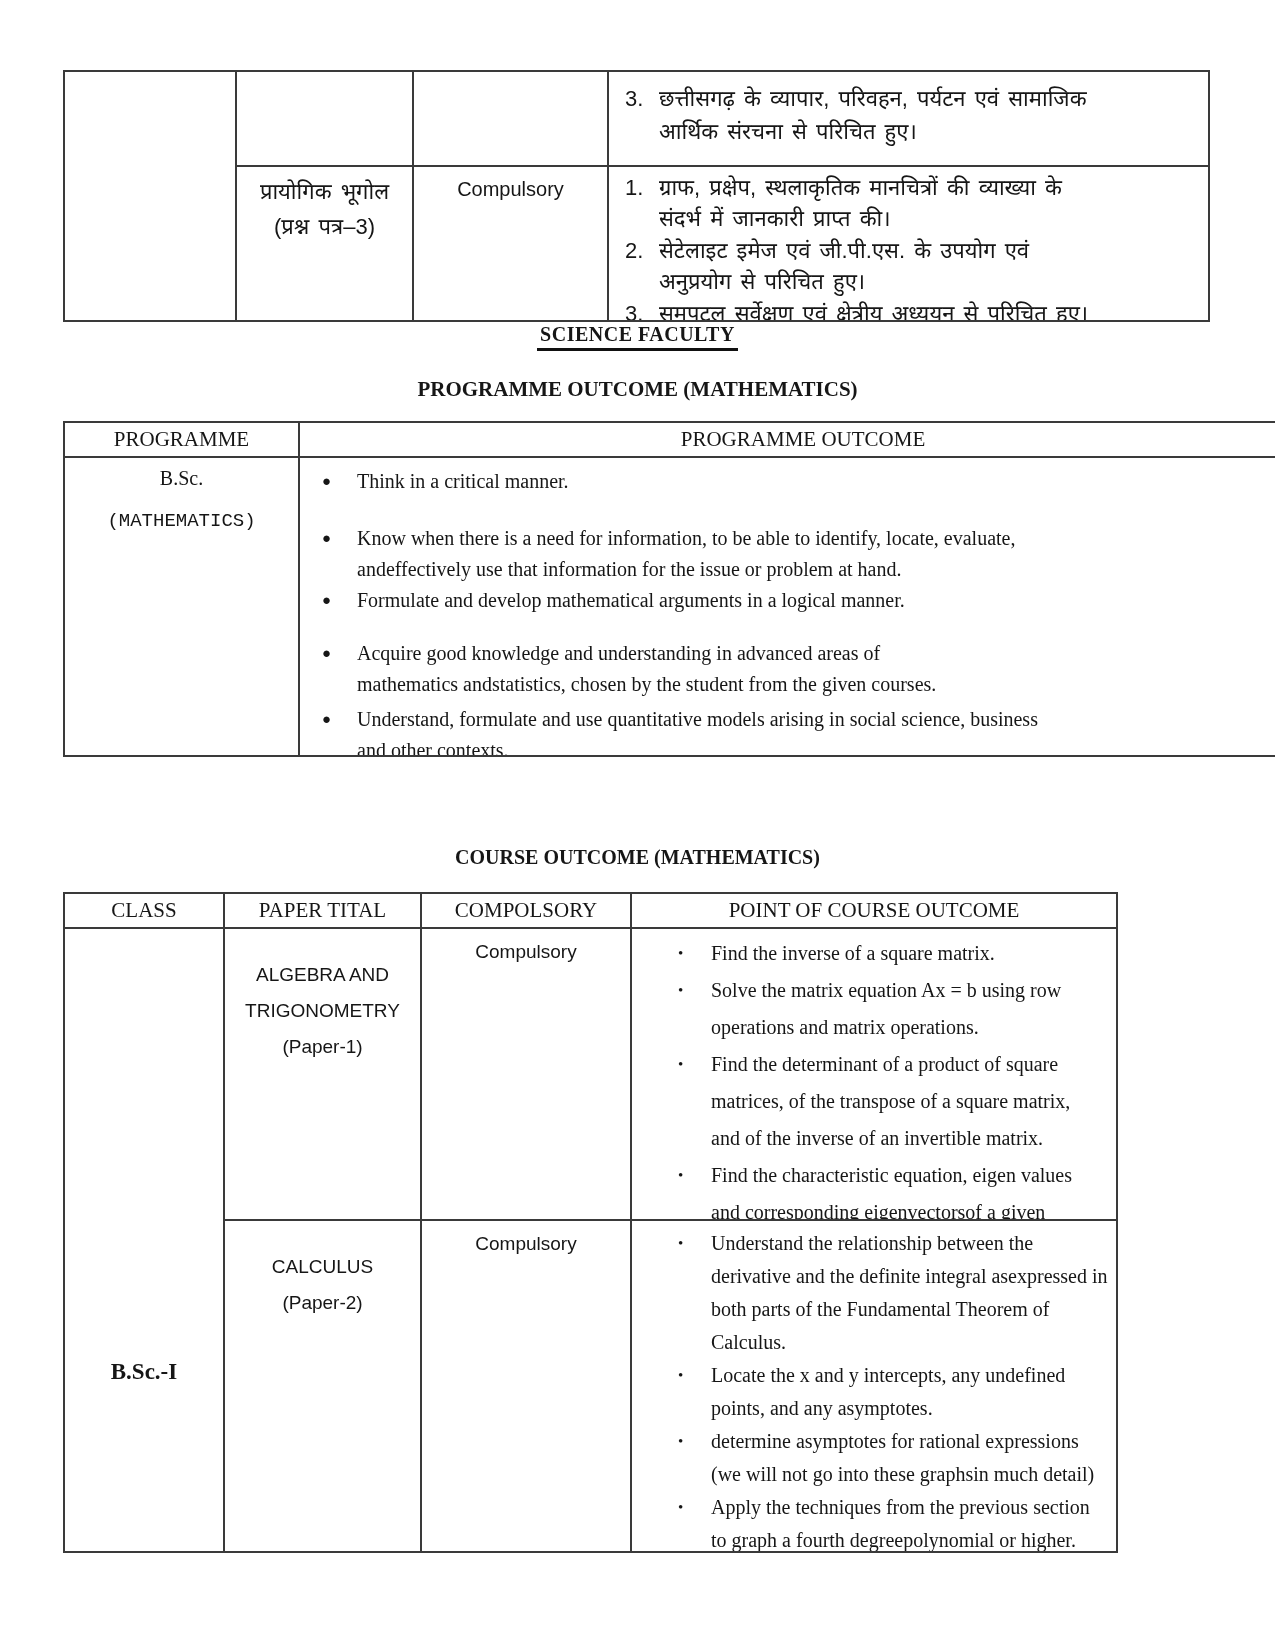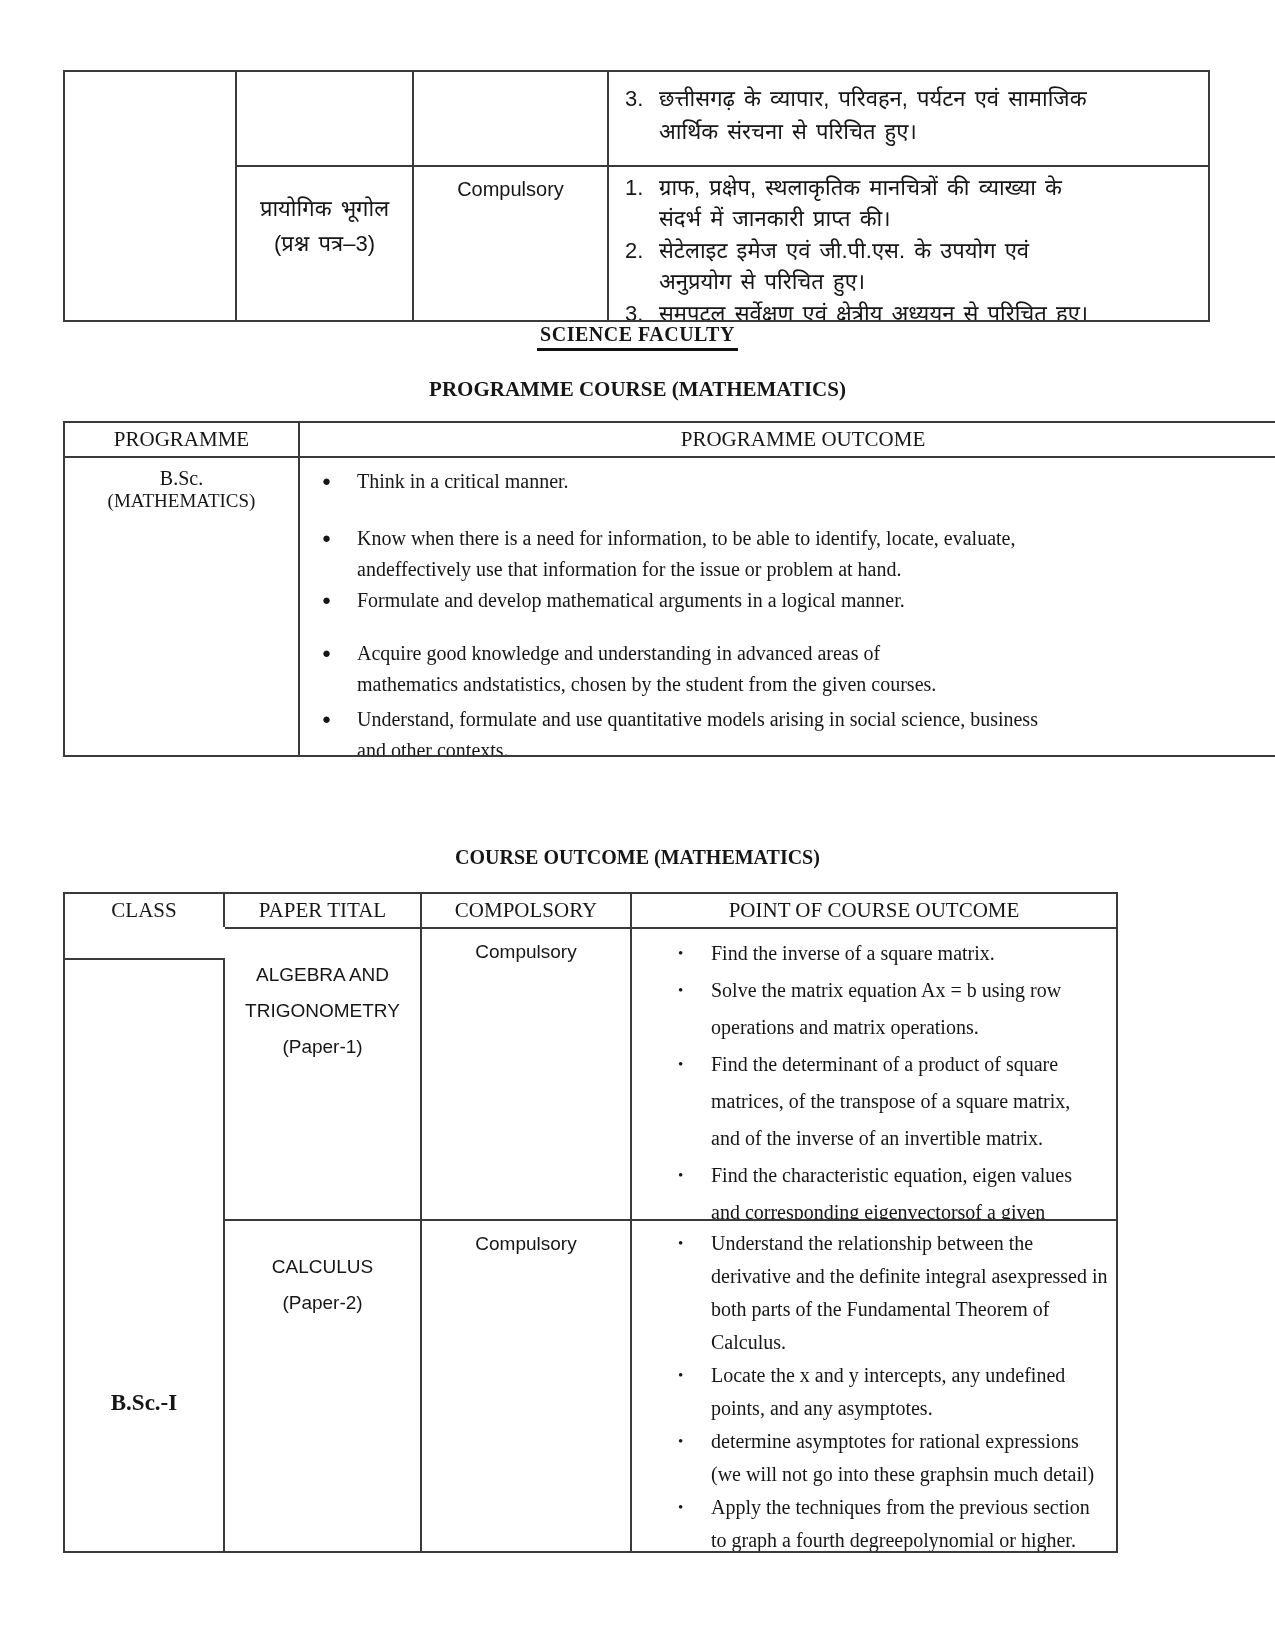--- a/index.html
+++ b/index.html
@@ -19,54 +19,54 @@
            grid-template-columns:172px 177px 195px 1fr;grid-template-rows:93px 1fr;}
   .tbl-top .c-class{grid-row:1/3;}
 
   .hindi{font-family:"Liberation Sans","DejaVu Sans",sans-serif;font-size:22px;line-height:33px;word-spacing:3px;}
   .h-list{padding:10px 6px 0 16px;}
   .h-list.tight{padding-top:5px;}
   .h-list.tight .h-item{line-height:31px;margin-bottom:1px;}
   .h-item{display:flex;margin-bottom:2px;}
   .h-num{flex:0 0 34px;text-align:left;}
   .h-text{flex:1;white-space:pre-line;}
-  .paper-hindi{text-align:center;padding-top:24px;white-space:pre-line;line-height:35px;}
+  .paper-hindi{text-align:center;padding-top:7px;white-space:pre-line;line-height:35px;}
   .compulsory{font-family:"Liberation Sans","DejaVu Sans",sans-serif;font-size:20px;text-align:center;padding-top:11px;}
 
   
   .heading{position:absolute;left:0;width:1275px;text-align:center;font-weight:bold;}
   .h-faculty{top:323px;font-size:20px;letter-spacing:.5px;}
   .h-faculty span{display:inline-block;border-bottom:3px solid #111;padding:0 3px 2px 3px;}
   .h-prog{top:377px;font-size:21px;}
   .h-course{top:846px;font-size:20px;}
 
   
   .tbl-prog{left:63px;top:421px;width:1245px;height:336px;
             grid-template-columns:235px 1fr;grid-template-rows:33px 1fr;}
   .th{display:flex;align-items:center;justify-content:center;font-size:21px;}
   .prog-name{text-align:center;padding-top:9px;font-size:20px;}
-  .prog-name .l2{font-family:Liberation Serif, serif;font-size:19px;margin-top:0;text-align:center;}
+  .prog-name .l2{font-family:Liberation Mono, monospace;font-size:19px;margin-top:20px;text-align:center;}
 
   .b-list{font-size:20px;}
   .b-item{display:flex;}
   .bullet{flex:0 0 auto;font-size:15px;}
   .b-text{white-space:pre-line;}
 
   .prog-list{padding:8px 10px 0 20px;}
   .prog-list .b-item{line-height:31px;}
   .prog-list .bullet{width:35px;padding-left:2px;line-height:31px;}
   .prog-list .m1{margin-bottom:26px;}
   .prog-list .m3{margin-bottom:22px;}
   .prog-list .m4{margin-bottom:4px;}
 
   
   .tbl-course{left:63px;top:892px;width:1055px;height:661px;
               grid-template-columns:160px 197px 210px 1fr;grid-template-rows:33px 292px 1fr;}
   .c-bsc{grid-row:2/4;display:flex;justify-content:center;align-items:flex-start;padding-top:430px;
-         font-weight:bold;font-size:23px;margin-top:31px;}
+         font-weight:bold;font-size:23px;}
   .paper-cell{font-family:"Liberation Sans","DejaVu Sans",sans-serif;font-size:19px;text-align:center;
               padding-top:28px;line-height:36px;white-space:pre-line;}
   .comp-cell{font-family:"Liberation Sans","DejaVu Sans",sans-serif;font-size:19px;text-align:center;padding-top:12px;}
   .course-list1{padding:6px 8px 0 46px;}
   .course-list1 .b-item{line-height:37px;}
   .course-list1 .bullet{width:33px;line-height:37px;}
   .course-list2{padding:6px 8px 0 46px;}
   .course-list2 .b-item{line-height:33px;}
   .course-list2 .bullet{width:33px;line-height:33px;}
 </style>
@@ -105,21 +105,21 @@
       <div class="h-item">
         <span class="h-num">3.</span>
         <span class="h-text">समपटल सर्वेक्षण एवं क्षेत्रीय अध्ययन से परिचित हुए।</span>
       </div>
     </div>
   </div>
 
   <div class="heading h-faculty">
     <span>SCIENCE FACULTY</span>
   </div>
-  <div class="heading h-prog">PROGRAMME COURSE (MATHEMATICS)</div>
+  <div class="heading h-prog">PROGRAMME OUTCOME (MATHEMATICS)</div>
 
   <div class="tbl tbl-prog">
     <div class="cell br th">PROGRAMME</div>
     <div class="cell th">PROGRAMME OUTCOME</div>
 
     <div class="cell br bt prog-name">
       <div class="l1">B.Sc.</div>
       <div class="l2">(MATHEMATICS)</div>
     </div>
     <div class="cell bt b-list prog-list">

